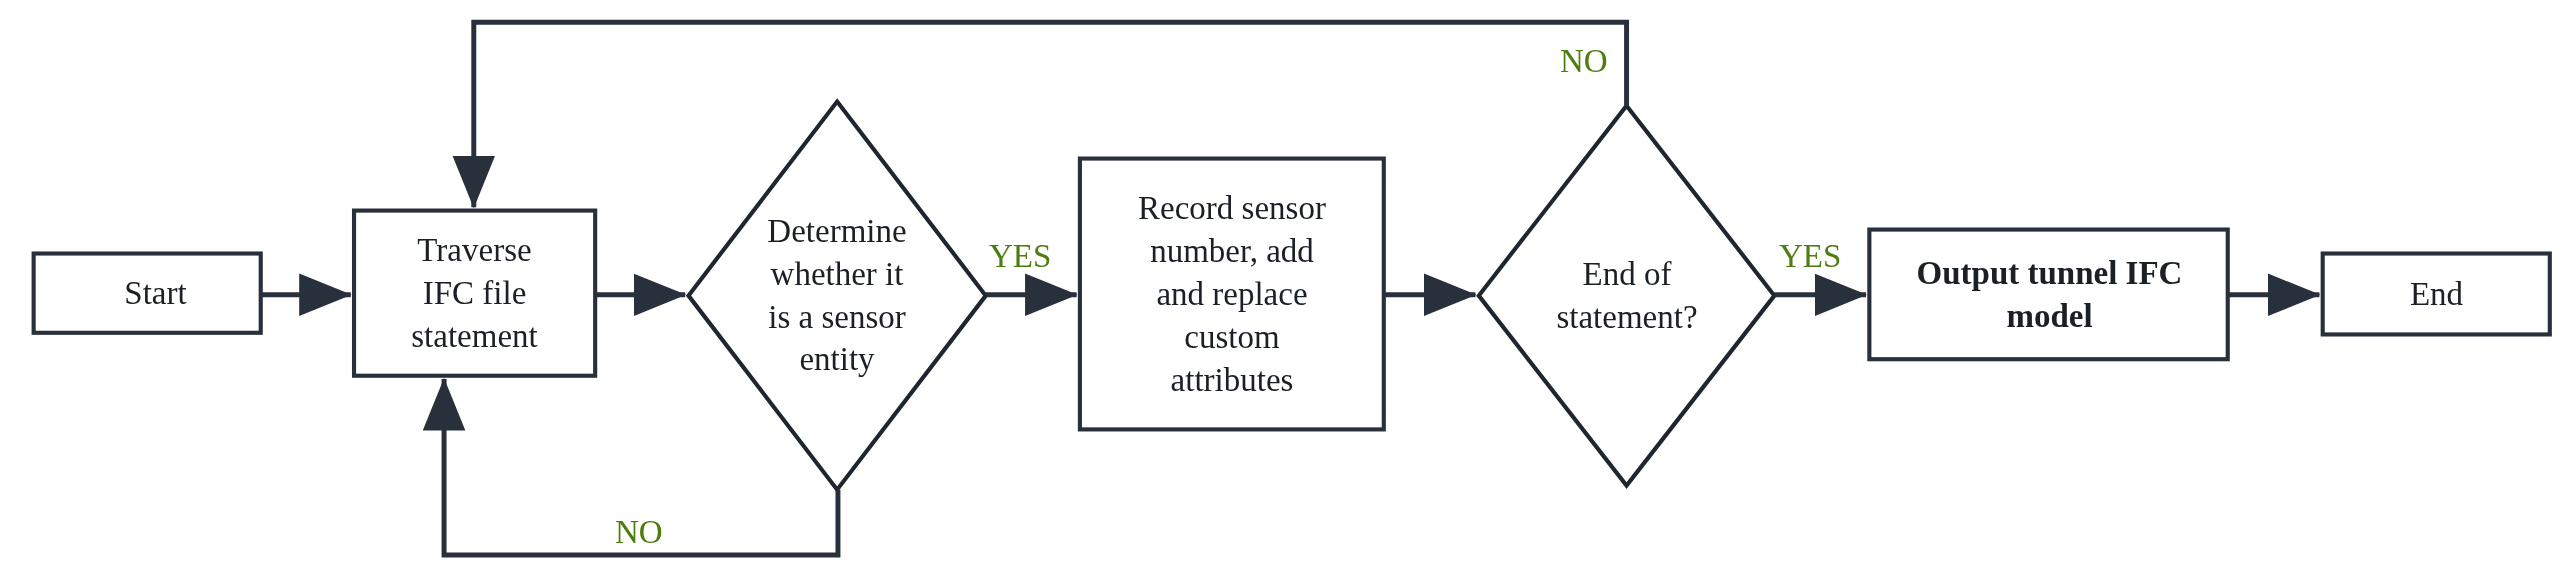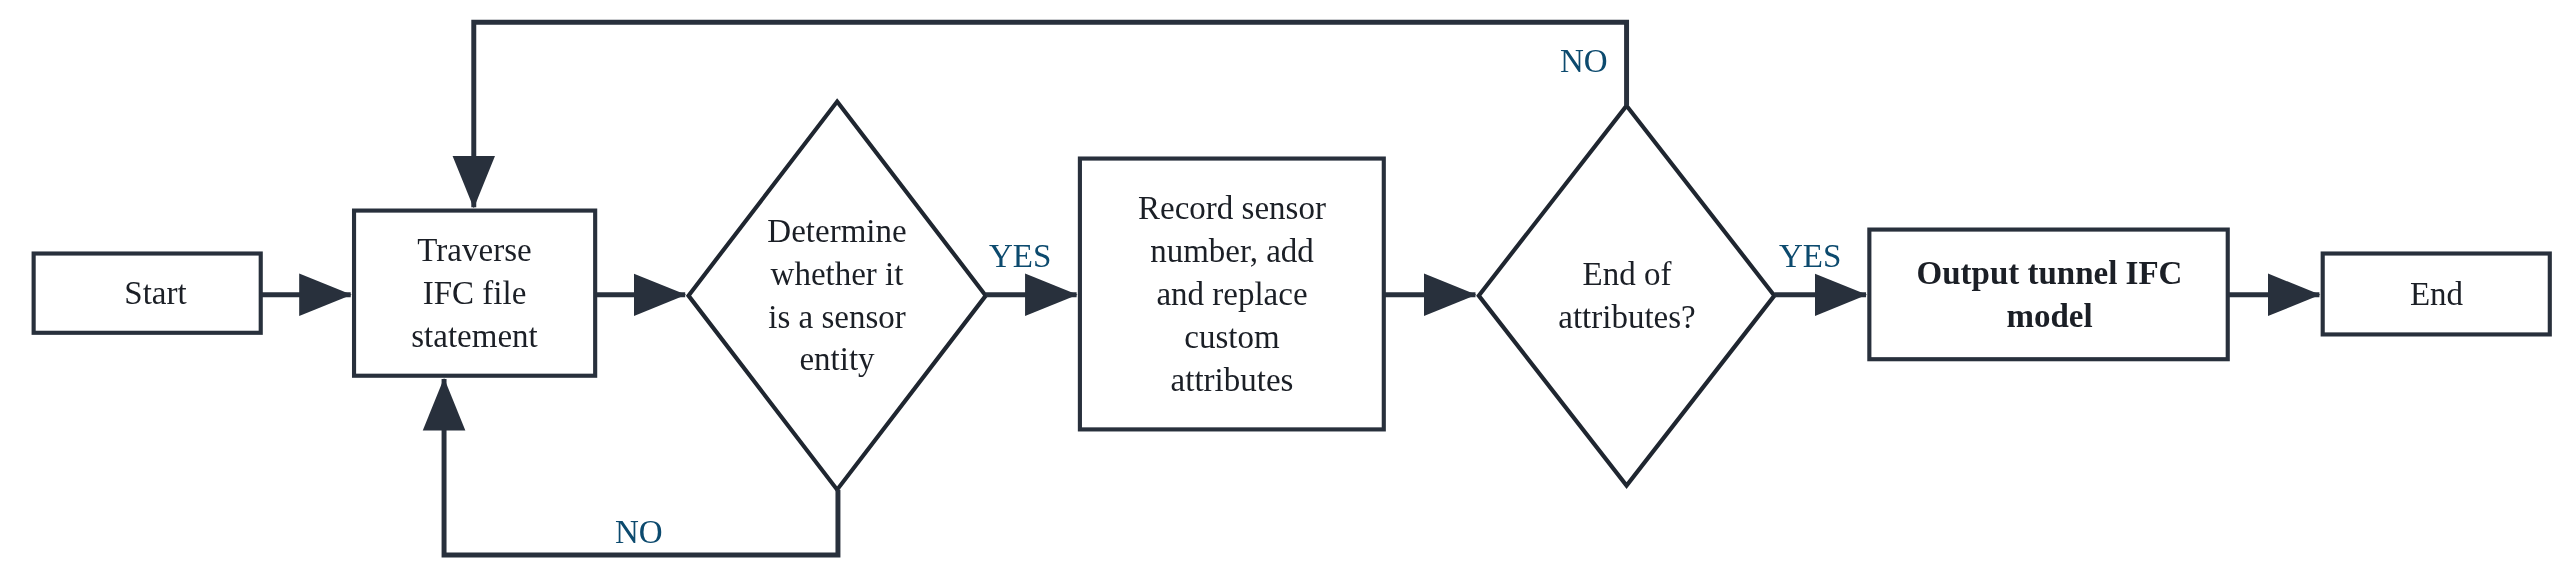--- a/index.html
+++ b/index.html
@@ -32,21 +32,21 @@
     text-align: center;
     color: #1b1f26;
     font-family: "Liberation Serif", "DejaVu Serif", serif;
     font-size: 33px;
     line-height: 1.30;
     white-space: pre-line;
     pointer-events: none;
   }
   .edge-label {
     position: absolute;
-    color: #0c4a6e;
+    color: #4d7c0f;
     font-family: "Liberation Serif", "DejaVu Serif", serif;
     font-size: 33px;
     line-height: 1;
     white-space: nowrap;
     pointer-events: none;
   }
 </style>
 </head>
 <body>
 
@@ -101,21 +101,21 @@
 IFC file
 statement</div>
 
   <div class="node-label" style="left:1080px; top:159px; width:304px; height:271px;">Record sensor
 number, add
 and replace
 custom
 attributes</div>
 
   <div class="node-label" style="left:1503px; top:205px; width:248px; height:182px;">End of
-attributes?</div>
+statement?</div>
 
   <div class="node-label" style="left:1870px; top:230px; width:359px; height:130px;font-weight:bold;">Output tunnel IFC
 model</div>
 
   <div class="node-label" style="left:2323px; top:254px; width:227px; height:81px;">End</div>
 
   <div class="edge-label" style="left:989px; top:240px;">YES</div>
 
   <div class="edge-label" style="left:1779px; top:240px;">YES</div>
 

